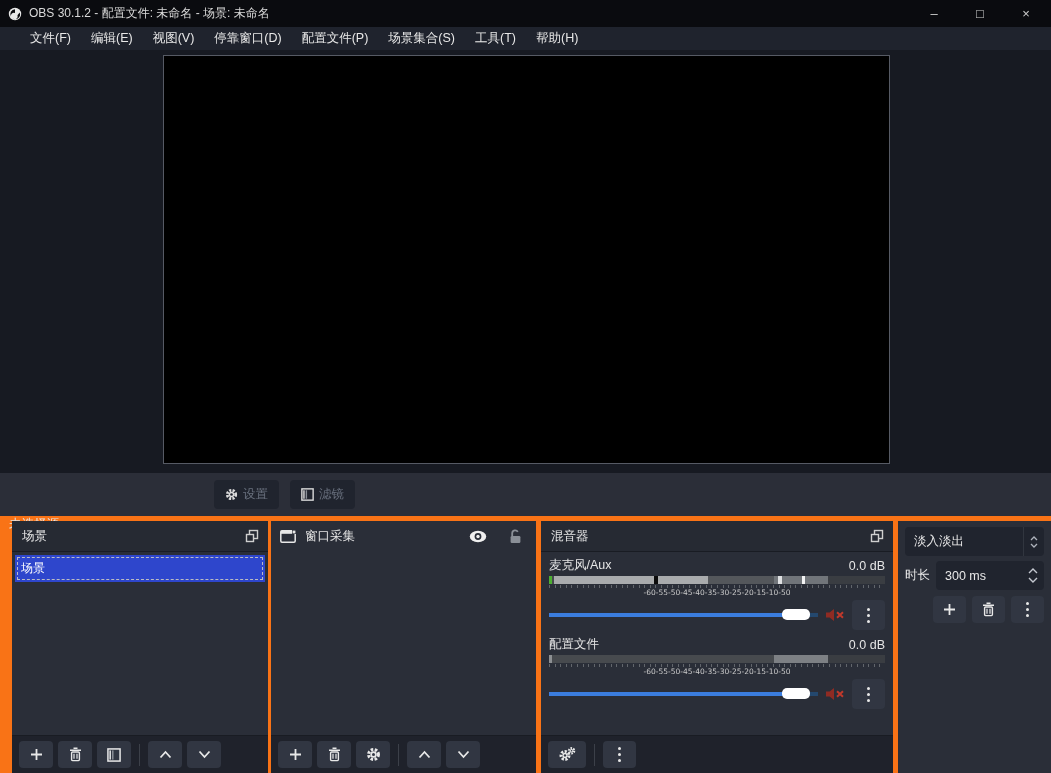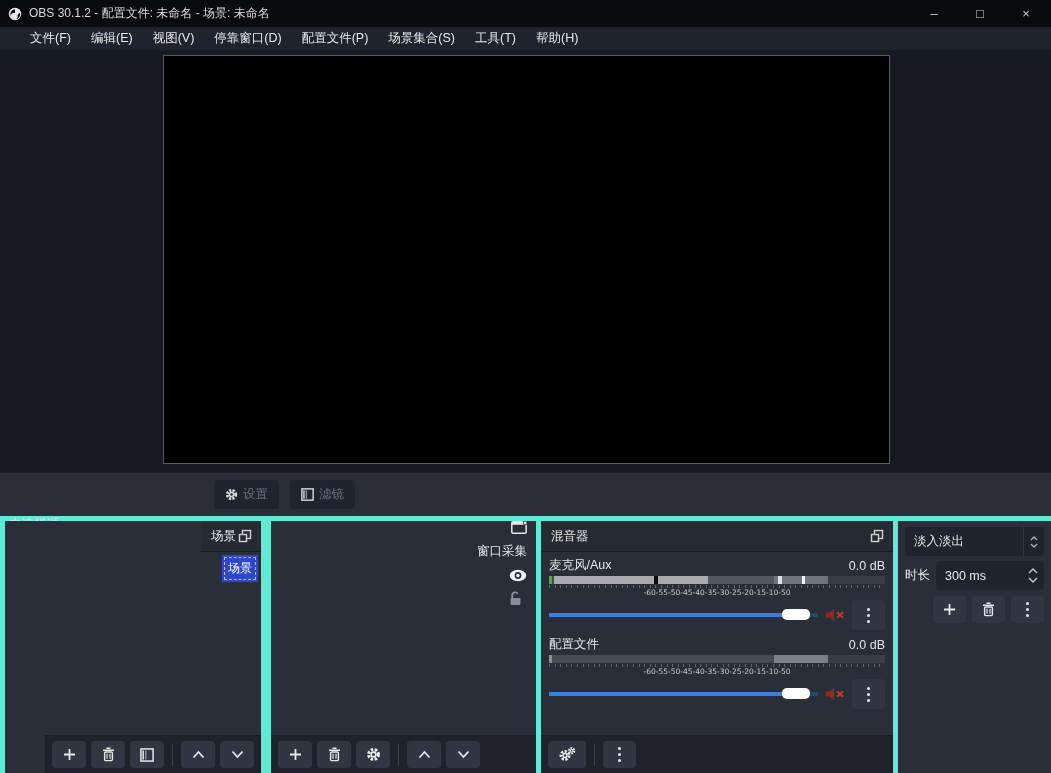--- a/index.html
+++ b/index.html
@@ -1,19 +1,19 @@
 <!DOCTYPE html>
 <html><head>
 <meta charset="utf-8">
 <style>
   * { margin:0; padding:0; box-sizing:border-box; }
   body { background:#000; }
   .app {
     position:relative; width:1051px; height:773px; overflow:hidden;
-    background:#5eead4; font-family:"Liberation Sans",sans-serif;
+    background:#f97316; font-family:"Liberation Sans",sans-serif;
     -webkit-font-smoothing:antialiased; color:#e8e8e8;
   }
   
   .titlebar { position:absolute; left:0; top:0; width:1051px; height:27px;
     background:#0a0b0f; display:flex; align-items:center; padding:0 8px; gap:7px; }
   .titlebar .title { font-size:12px; color:#d9d9d9; }
   .win-controls { position:absolute; right:2px; top:0; height:27px; display:flex; }
   .win-btn { width:46px; height:27px; display:flex; align-items:center; justify-content:center;
     color:#cfcfcf; font-size:13px; }
   
@@ -28,41 +28,41 @@
   .statusbar { position:absolute; left:0; top:473px; width:1051px; height:43px; background:#2b2e38; }
   .statusbar .nosrc { position:absolute; left:9px; top:0; height:49px; display:flex;
     align-items:center; font-size:12.5px; color:#e6e6e6;margin-top:27px; }
   .statusbar .btns { position:absolute; left:214px; top:7px; display:flex; gap:11px; }
   .sbtn { height:29px; padding:0 11px; background:#20242e; border-radius:4px;
     display:flex; align-items:center; gap:5px; }
   .sbtn .lbl { font-size:12.5px; color:#69707e; }
   
   .panel { position:absolute; top:521px; height:252px; background:#2a2e38;
     display:flex; flex-direction:column; }
-  .p-scenes { left:5px; width:256px;align-items:flex-end; }
+  .p-scenes { left:12px; width:256px; }
   .p-sources { left:271px; width:265px; }
   .p-mixer { left:541px; width:352px; }
   .p-trans { left:898px; width:153px; }
   .panel-header { height:31px; background:#262a33; border-bottom:1px solid #191c23;
     display:flex; align-items:center; padding:0 7px 0 10px; flex:0 0 auto; }
   .panel-title { flex:1; font-size:12.5px; color:#e8e8e8; }
   .popout { width:18px; height:18px; display:flex; align-items:center; justify-content:center; }
   .panel-body { flex:1 1 auto; position:relative; overflow:hidden; }
   .panel-toolbar { flex:0 0 auto; height:38px; background:#1f222b; border-top:1px solid #191c23;
     display:flex; align-items:center; padding:0 7px; gap:5px; }
   .tbtn { width:34px; height:27px; background:#313642; border-radius:4px;
     display:flex; align-items:center; justify-content:center; flex:0 0 auto; }
   .tsep { width:1px; height:22px; background:#3c4049; margin:0 3px; }
   
   .scene-item { margin:3px; height:27px; background:#2e46cc; display:flex; align-items:center;
     padding:0 6px; color:#fff; font-size:12px;
     outline:1px dashed rgba(235,228,193,.75); outline-offset:-3px; }
   
-  .source-row { height:31px; display:flex; align-items:flex-end; padding:0 9px; gap:9px;
-    font-size:12.5px; color:#e4e4e4;flex-direction:column; }
+  .source-row { height:31px; display:flex; align-items:center; padding:0 9px; gap:9px;
+    font-size:12.5px; color:#e4e4e4; }
   .source-row .eye { margin-left:auto; display:flex; }
   .source-row .lock { margin-left:13px; margin-right:5px; display:flex; }
   
   .mixer-body { padding:5px 8px 0; }
   .mx-name-row { display:flex; justify-content:space-between; align-items:center;
     height:17px; font-size:12.5px; color:#e6e6e6; }
   .mx-meter { height:8px; background:#46494e; position:relative; margin-top:2px; overflow:hidden; }
   .mx-meter span { position:absolute; top:0; height:100%; }
   .mx-ticks { height:3px; margin-top:1px;
     background:repeating-linear-gradient(90deg,#62666c 0 1px,transparent 1px 5.6px); }

